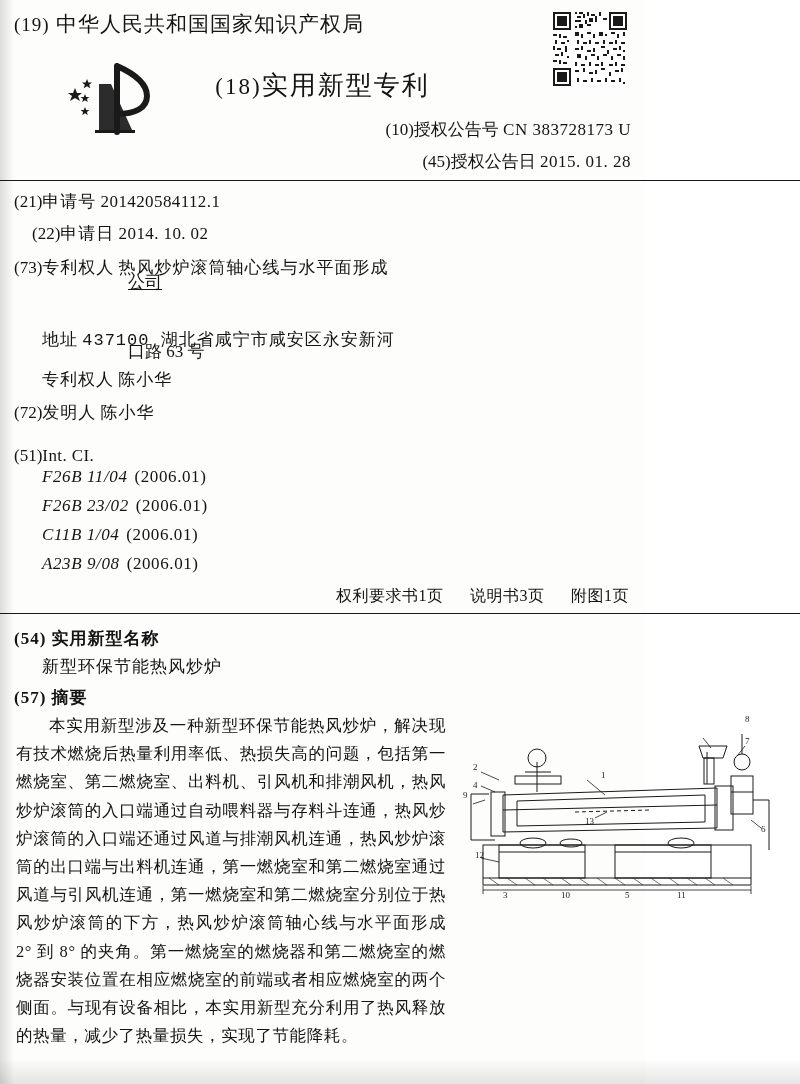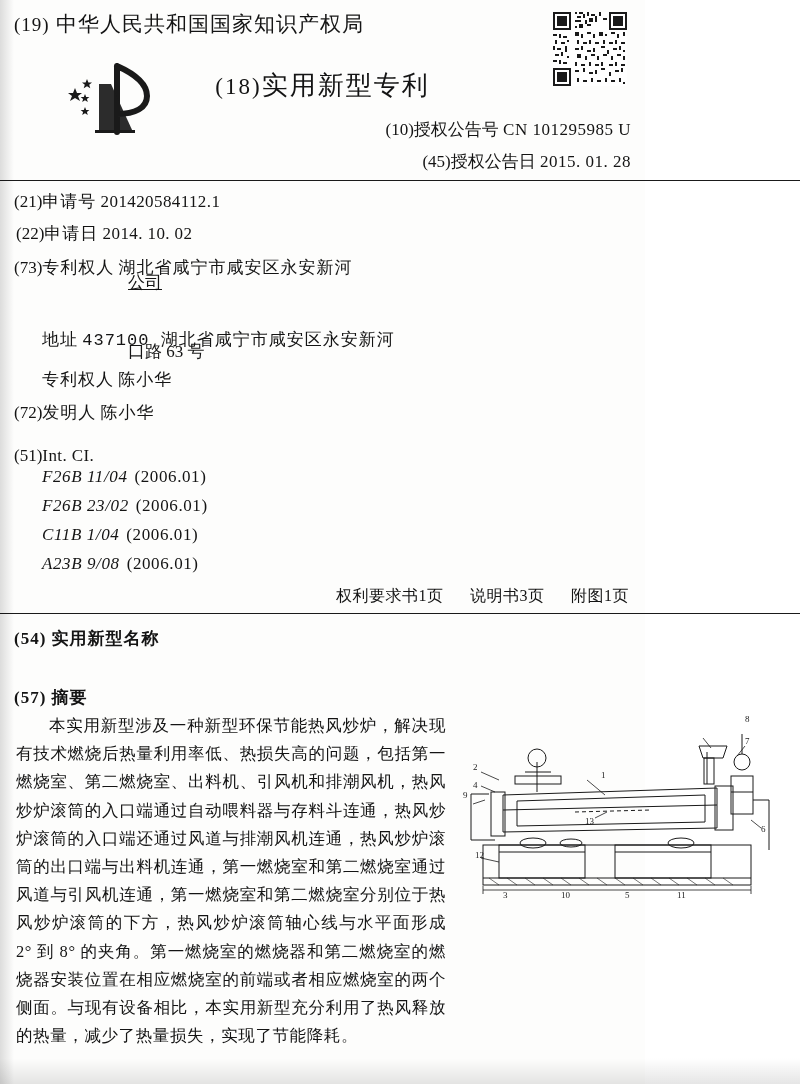--- a/index.html
+++ b/index.html
@@ -98,21 +98,21 @@
     position: absolute;
     font-size: 17px;
     line-height: 25px;
     white-space: nowrap;
   }
   .field .tag { }
   .field .lbl { letter-spacing: 1px; font-family: Liberation Mono, monospace; }
   .field .val { font-family: "Liberation Serif", serif; letter-spacing: 0.4px; }
 
   .f21 { left: 14px; top: 189px; }
-  .f22 { left: 16px; top: 221px; }
+  .f22 { left: 32px; top: 221px; }
   .f73 { left: 14px; top: 255px; }
   .f73b { left: 128px; top: 270px; text-decoration: underline; }
   .addr { left: 42px; top: 327px; }
   .addr2 { left: 128px; top: 339px; }
   .owner2 { left: 42px; top: 367px; }
   .f72 { left: 14px; top: 400px; }
   .f51 { left: 14px; top: 435px; margin-top: 8px; }
 
   .ipc {
     position: absolute;
@@ -330,21 +330,21 @@
       <rect x="40" y="68" width="40" height="3" fill="#1a1a1a"></rect>
     </svg>
   </div>
 
   <div class="title-12">
     <span class="num">(18)</span><span>实用新型专利</span>
   </div>
 
   <div class="pub-no">
     <span>(10)</span><span>授权公告号</span>
-    <span class="code">CN 101295985 U</span>
+    <span class="code">CN 383728173 U</span>
   </div>
 
   <div class="pub-date">
     <span>(45)</span><span>授权公告日</span>
     <span class="code">2015. 01. 28</span>
   </div>
 
   <div class="rule top"></div>
 
   <div class="field f21">
@@ -352,21 +352,21 @@
     <span class="val">201420584112.1</span>
   </div>
 
   <div class="field f22">
     <span class="tag">(22)</span><span class="lbl">申请日</span>
     <span class="val">2014. 10. 02</span>
   </div>
 
   <div class="field f73">
     <span class="tag">(73)</span><span class="lbl">专利权人</span>
-    <span class="lbl">湖北省咸宁市咸安区永安新河</span>
+    <span class="lbl">热风炒炉滚筒轴心线与水平面形成</span>
   </div>
   <div class="field f73b">公司</div>
 
   <div class="field addr">
     <span class="lbl">地址</span>
     <span class="lbl">437100 湖北省咸宁市咸安区永安新河</span>
   </div>
   <div class="field addr2">口路 63 号</div>
 
   <div class="field owner2">
@@ -401,20 +401,21 @@
     <span>说明书3页</span>
     <span>附图1页</span>
   </div>
 
   <div class="rule mid"></div>
 
   <div class="f54">
     <span>(54)</span>
     <span>实用新型名称</span>
   </div>
+  <div class="name-val">新型环保节能热风炒炉</div>
 
   <div class="f57">
     <span>(57)</span>
     <span>摘要</span>
   </div>
   <div class="abstract">本实用新型涉及一种新型环保节能热风炒炉，解决现有技术燃烧后热量利用率低、热损失高的问题，包括第一燃烧室、第二燃烧室、出料机、引风机和排潮风机，热风炒炉滚筒的入口端通过自动喂料器与存料斗连通，热风炒炉滚筒的入口端还通过风道与排潮风机连通，热风炒炉滚筒的出口端与出料机连通，第一燃烧室和第二燃烧室通过风道与引风机连通，第一燃烧室和第二燃烧室分别位于热风炒炉滚筒的下方，热风炒炉滚筒轴心线与水平面形成 2° 到 8° 的夹角。第一燃烧室的燃烧器和第二燃烧室的燃烧器安装位置在相应燃烧室的前端或者相应燃烧室的两个侧面。与现有设备相比，本实用新型充分利用了热风释放的热量，减少了热量损失，实现了节能降耗。</div>
 
   <div class="figure">
     <svg width="330" height="215" viewBox="0 0 330 215">
       <g stroke="#1a1a1a" fill="none" stroke-width="1">

